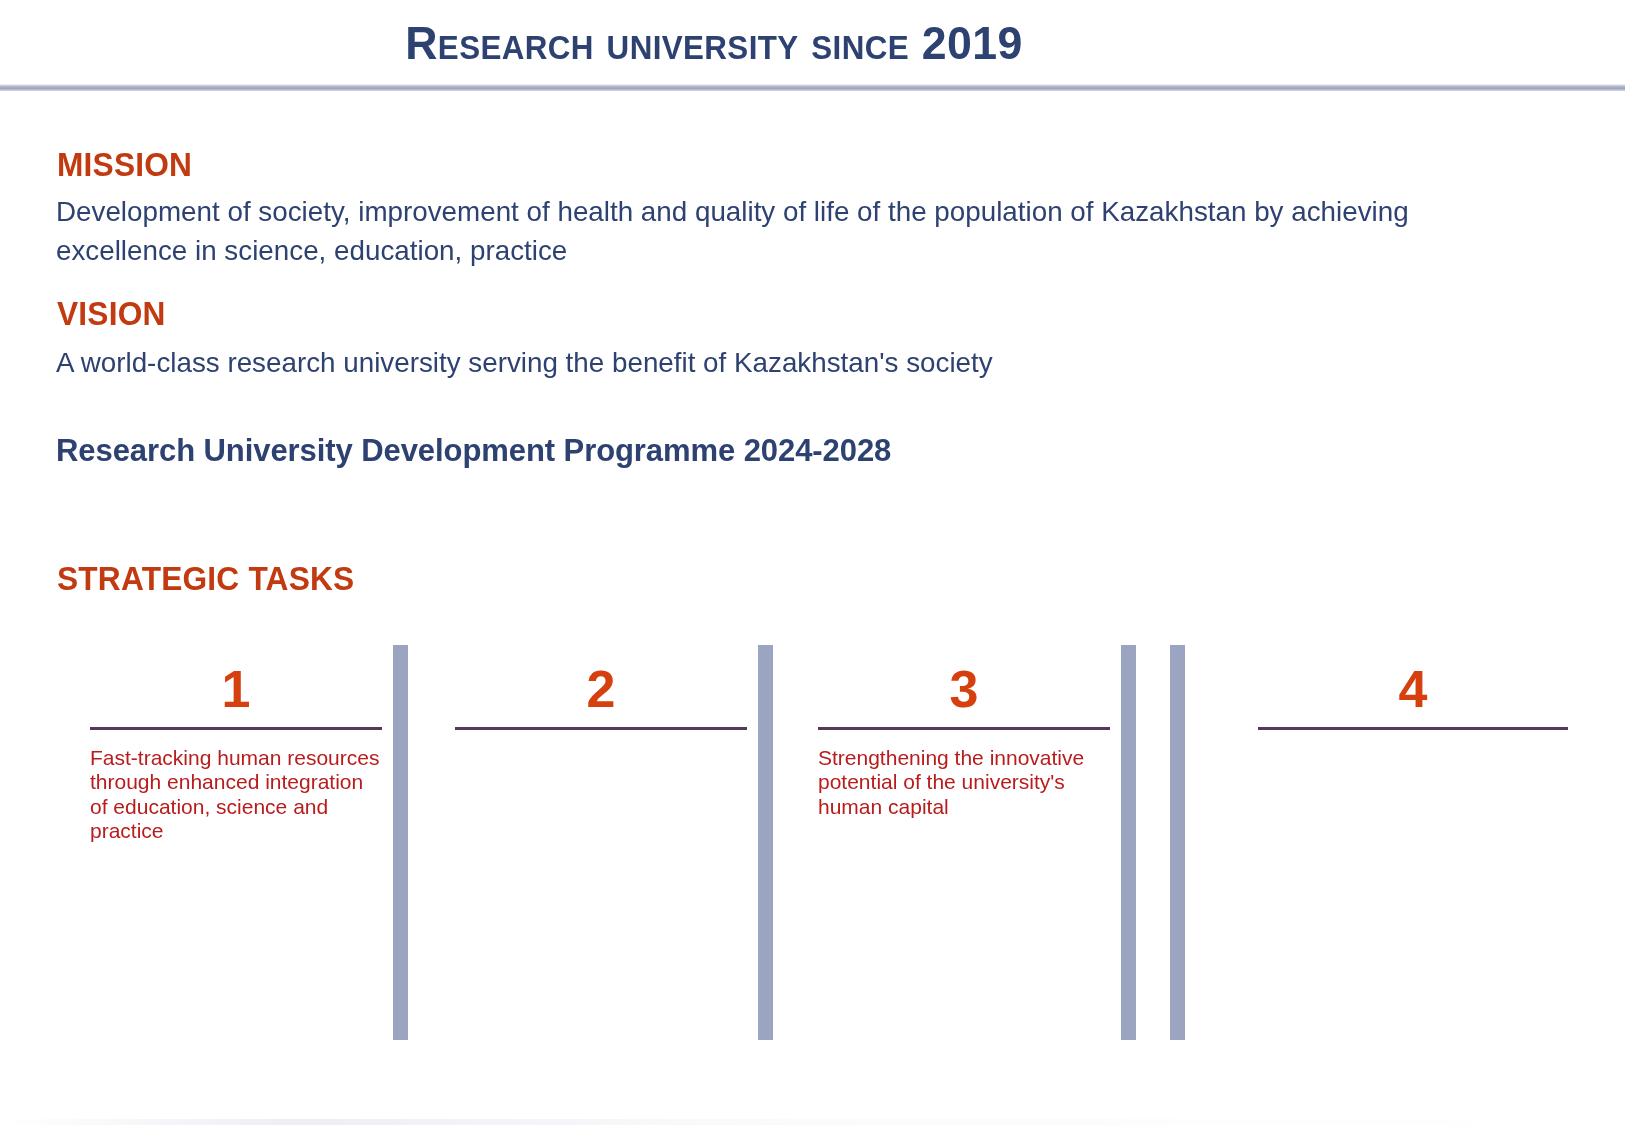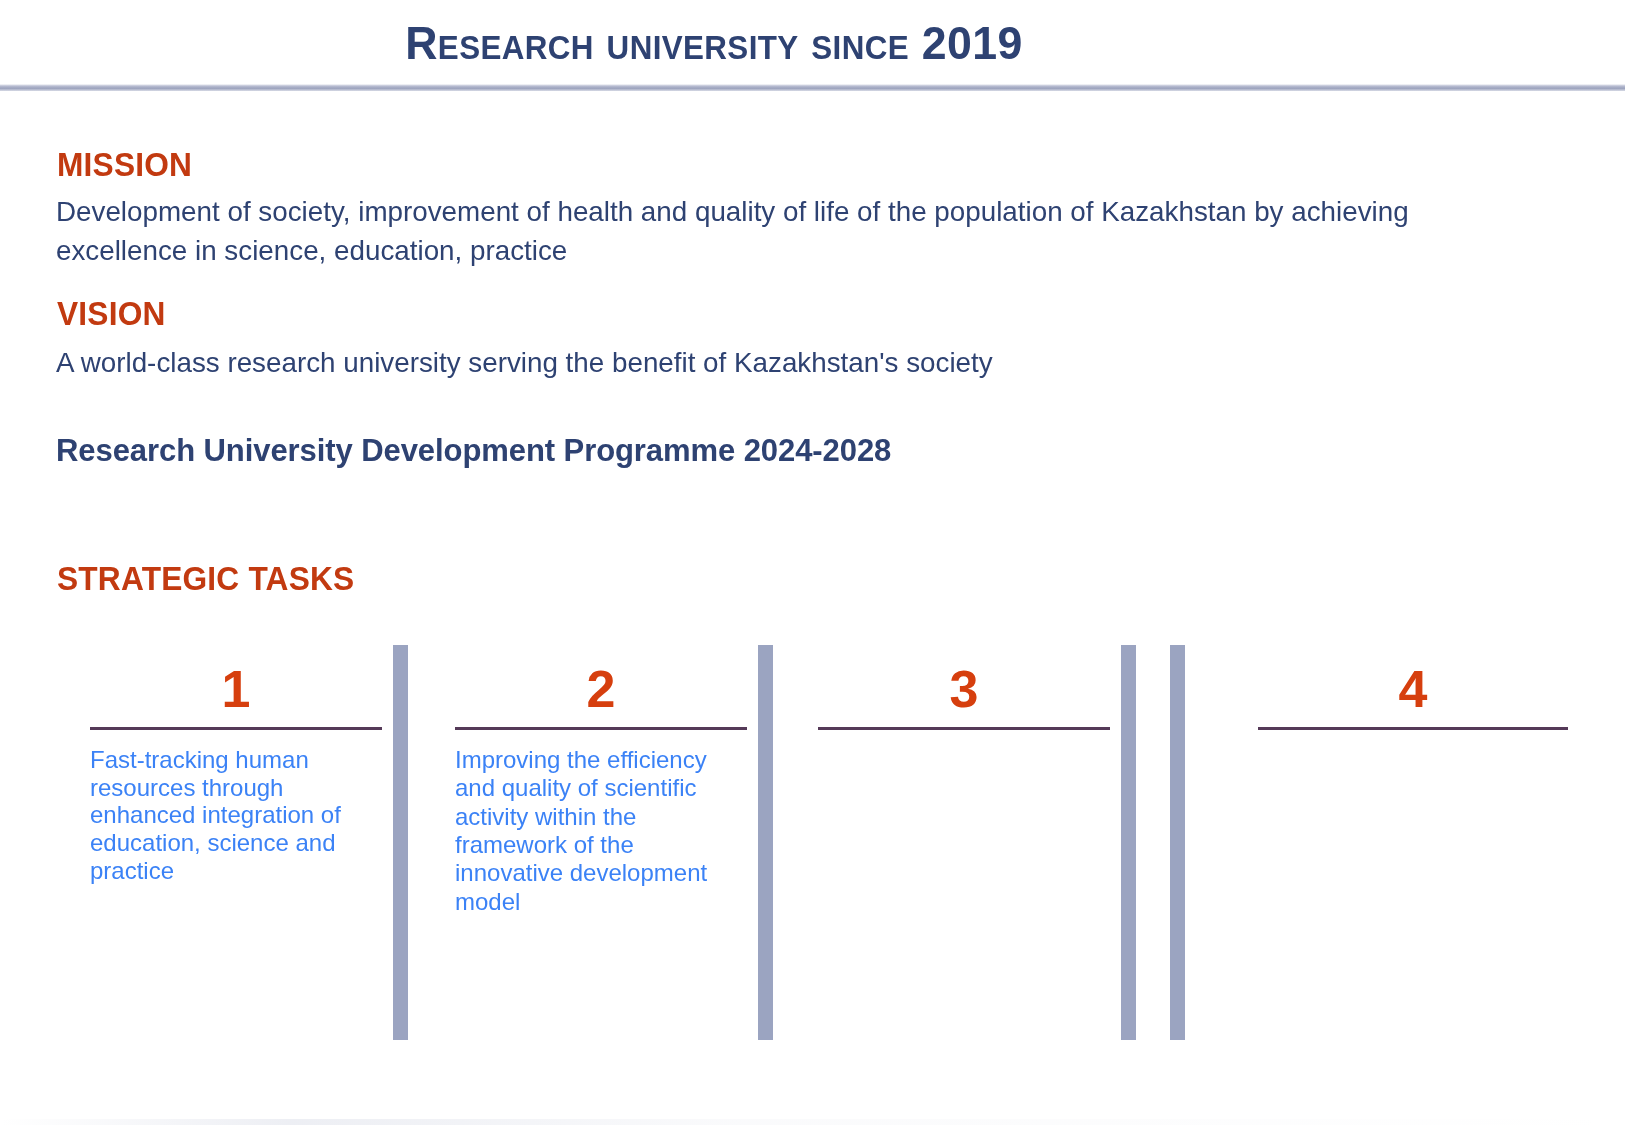--- a/index.html
+++ b/index.html
@@ -131,22 +131,22 @@
   }
 
   .card-divider {
     height: 3px;
     background: #553A58;
     width: 100%;
     margin-bottom: 16px;
   }
 
   .card-text {
-    font-size: 24px;
-    color: #3b82f6;
+    font-size: 21px;
+    color: #b91c1c;
     line-height: 1.18;
   }
   .card-text.loose { line-height: 1.155; }
 
   
   #card-1 { left: 0px;    width: 328px; }
   #card-1 .card-inner { width: 292px; left: 10px; }
   #card-1 .card-bar   { left: 313px; }
 
   #card-2 { left: 365px;  width: 328px; }
@@ -203,29 +203,29 @@
         <div class="card-divider"></div>
         <div class="card-text loose">Fast-tracking human resources through enhanced integration of education, science and practice</div>
       </div>
     </div>
 
     <div class="card" id="card-2">
       <div class="card-bar right"></div>
       <div class="card-inner">
         <div class="card-number">2</div>
         <div class="card-divider"></div>
-        <div class="card-text">Improving the efficiency and quality of scientific activity within the framework of the innovative development model</div>
       </div>
     </div>
 
     <div class="card" id="card-3">
       <div class="card-bar right"></div>
       <div class="card-inner">
         <div class="card-number">3</div>
         <div class="card-divider"></div>
+        <div class="card-text loose">Strengthening the innovative potential of the university's human capital</div>
       </div>
     </div>
 
     <div class="card" id="card-4">
       <div class="card-bar"></div>
       <div class="card-inner">
         <div class="card-number">4</div>
         <div class="card-divider"></div>
       </div>
     </div>

